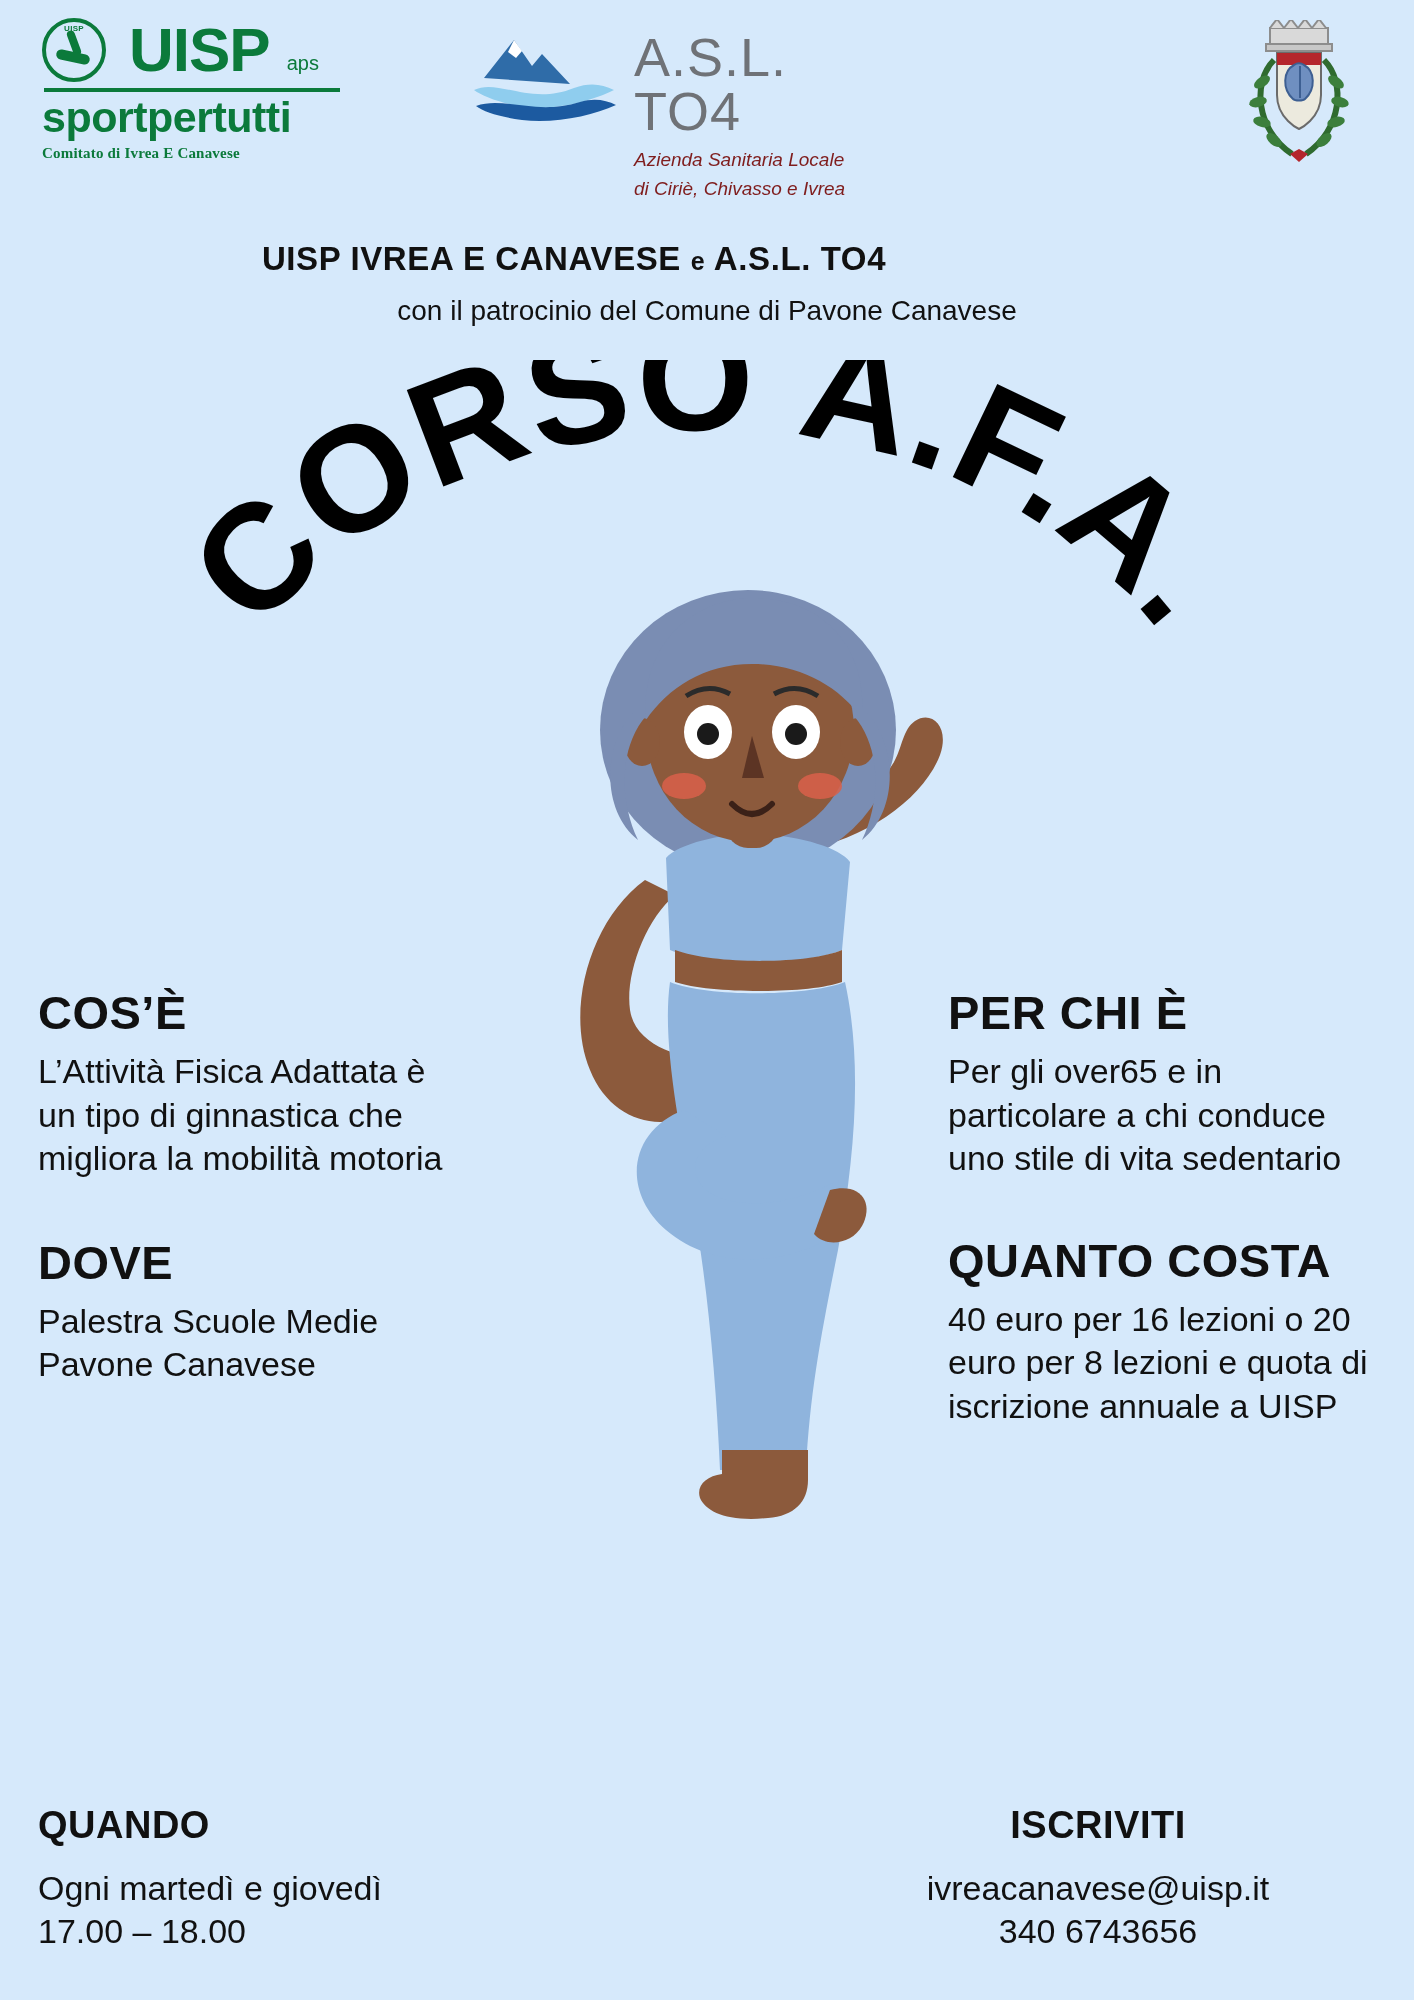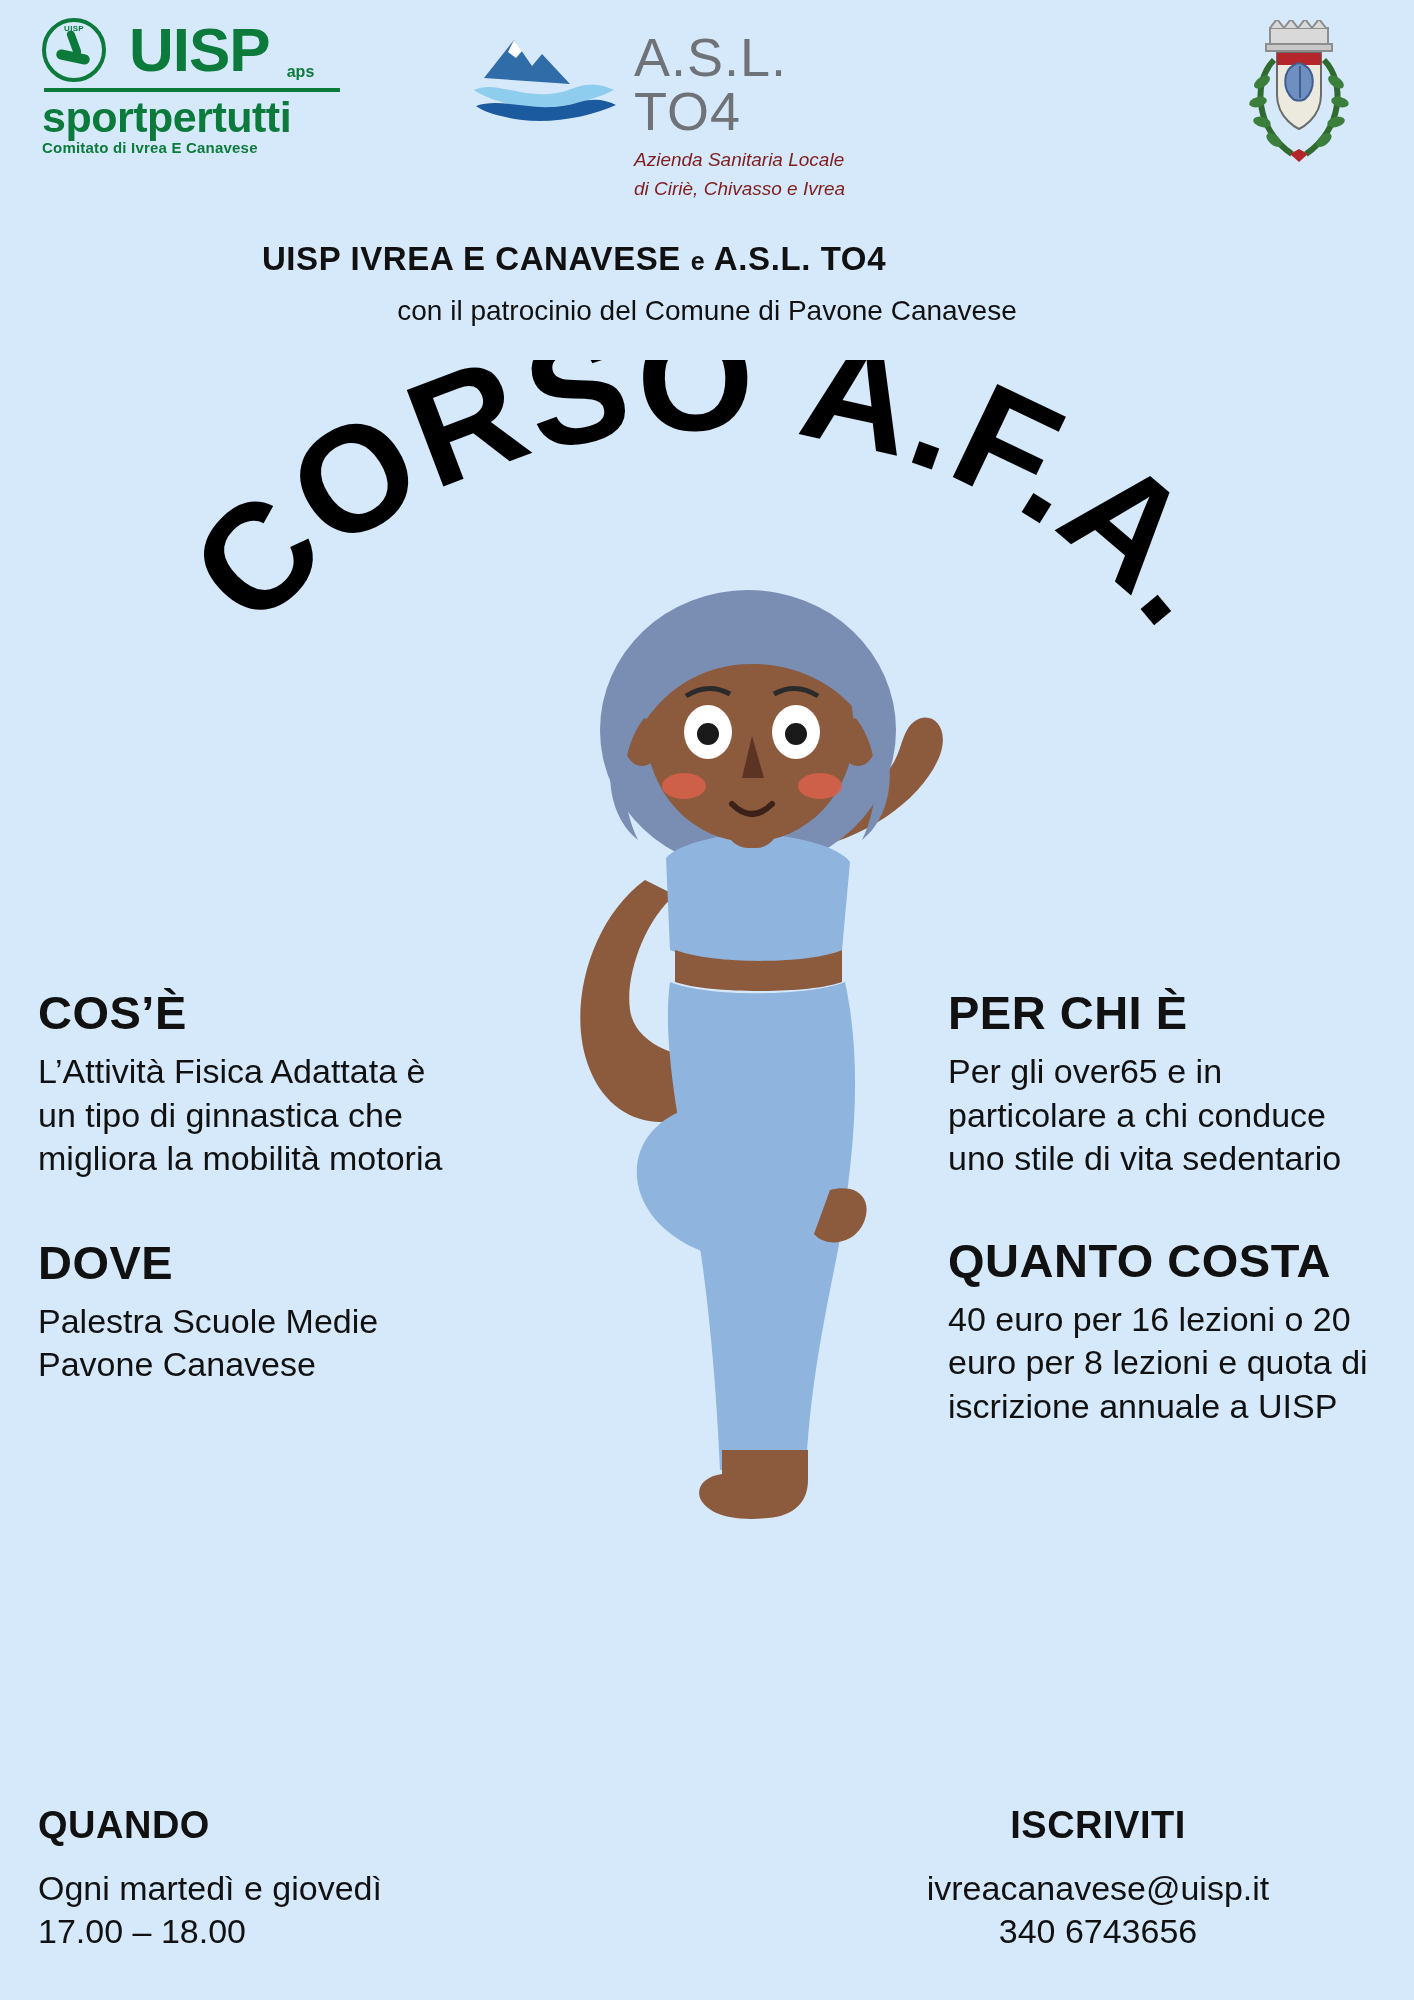--- a/index.html
+++ b/index.html
@@ -70,45 +70,47 @@
     letter-spacing: .3px;
   }
   .uisp-word {
     font-size: 62px;
     font-weight: bold;
     color: #0b7a3b;
     letter-spacing: -1px;
     line-height: 1;
   }
   .uisp-aps {
-    font-size: 16px;
+    font-size: 20px;
     color: #0b7a3b;
-    font-weight: bold;
+    font-weight: normal;
     align-self: flex-end;
     margin-left: -6px;
-    margin-bottom: 1px;
+    margin-bottom: 7px;
   }
   .uisp-rule {
     width: 296px;
     height: 4px;
     background: #0b7a3b;
     margin: 6px 0 4px 2px;
   }
   .uisp-sport {
     font-size: 43px;
     font-weight: bold;
     color: #0b7a3b;
     line-height: 1;
     letter-spacing: -.5px;
   }
   .uisp-com {
     font-size: 15px;
     font-weight: bold;
     color: #0b7a3b;
+    margin-top: 6px;
     letter-spacing: .2px;
+    font-family: Liberation Serif, serif;
   }
 
   .asl-logo {
     position: absolute;
     left: 470px;
     top: 28px;
     width: 430px;
     display: flex;
     gap: 14px;
     align-items: flex-start;

